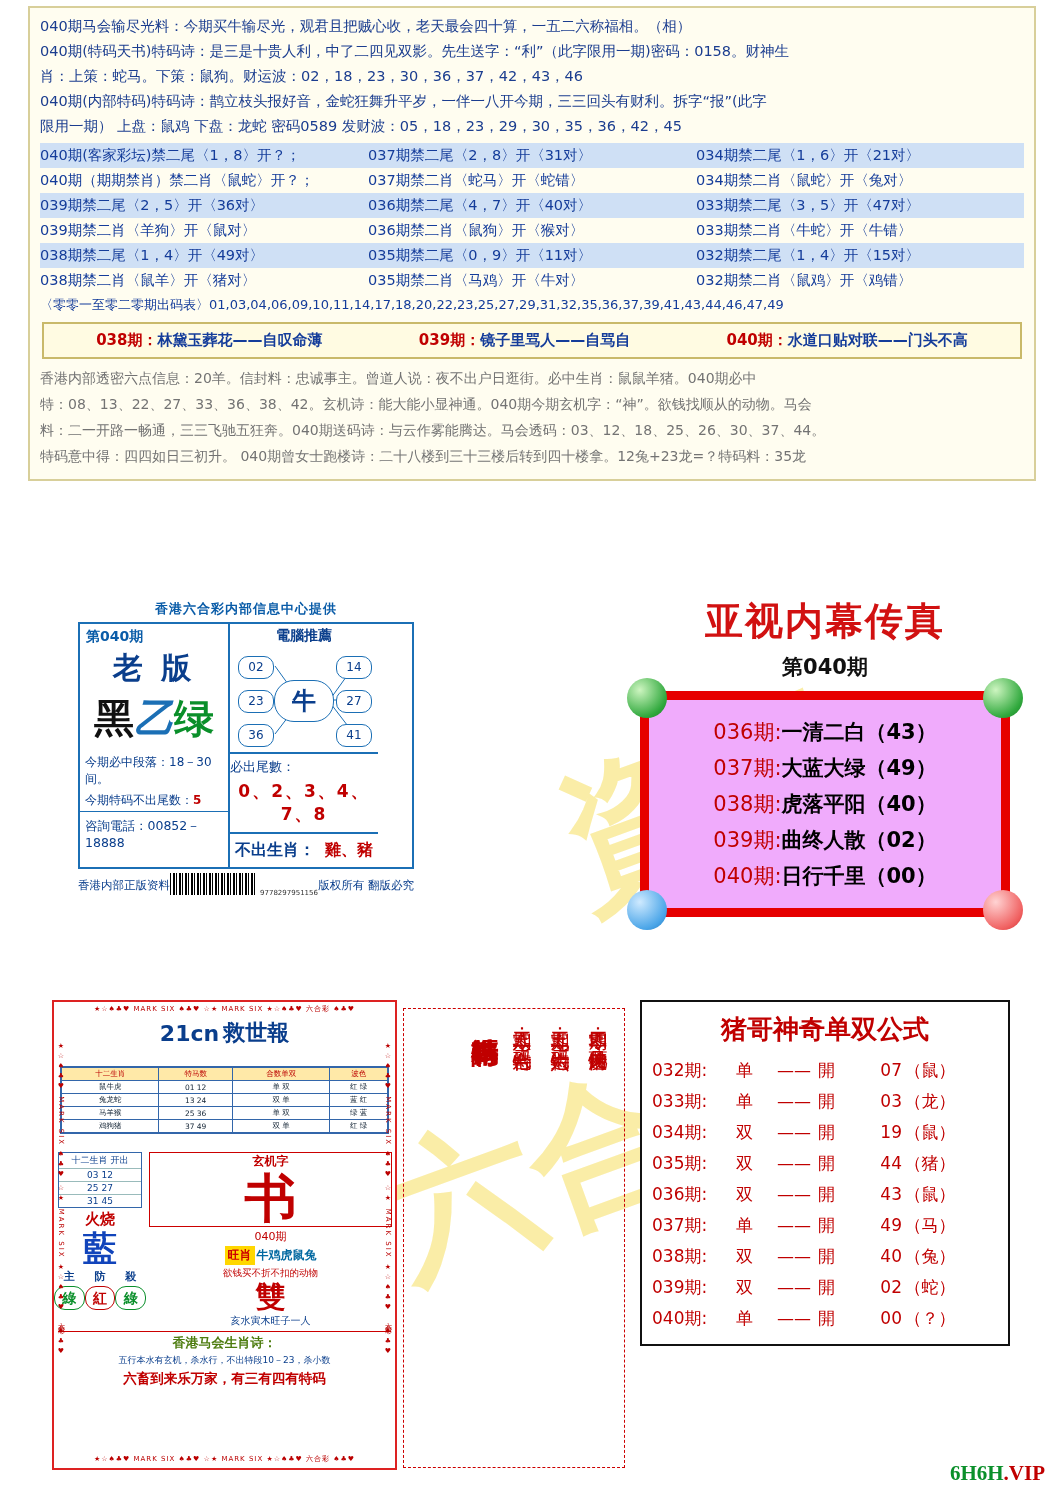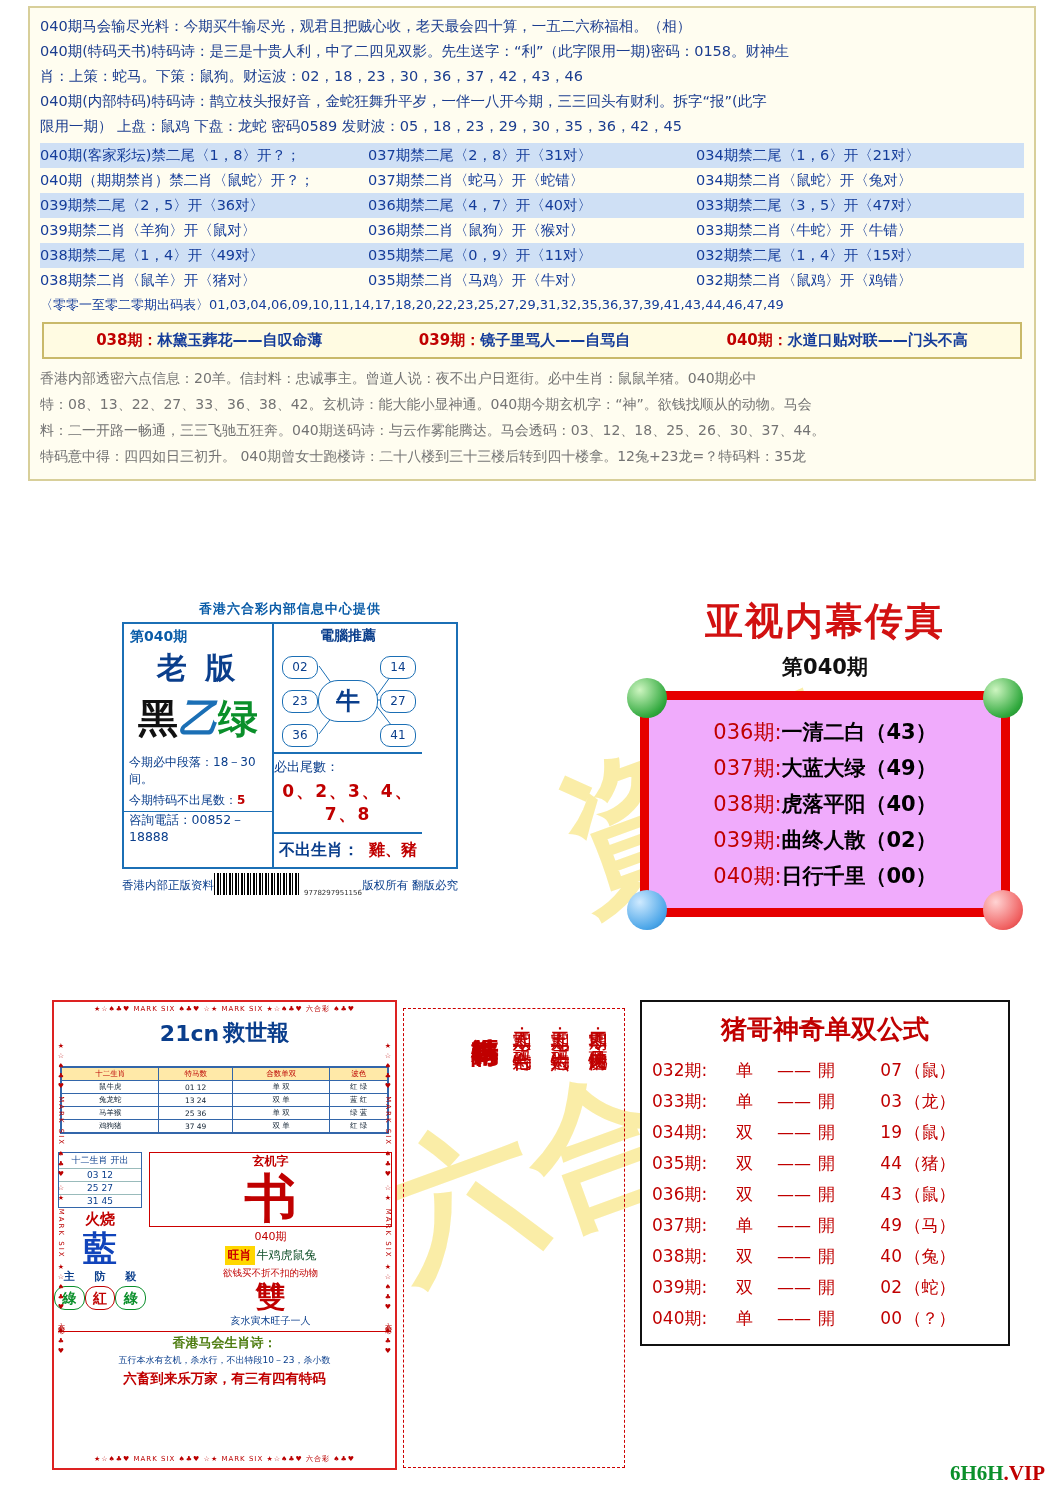--- a/index.html
+++ b/index.html
@@ -32,37 +32,37 @@
   #poem-band{
     margin:8px 2px 6px 2px;border:2px solid #c9b96a;background:#fffbe2;
     padding:7px 4px;display:flex;justify-content:space-around;
     font-size:15px;font-weight:bold;color:#143c9a;white-space:nowrap;
   }
   #poem-band .k{color:#c00000;}
   .botline{font-size:14px;color:#737373;line-height:26px;white-space:nowrap;}
 
   
   #card-laoban{
-    position:absolute;left:78px;top:600px;width:336px;margin-left:44px;
+    position:absolute;left:78px;top:600px;width:336px;
   }
   #card-laoban .hdr{
     text-align:center;font-size:13px;color:#0a5ca8;font-weight:bold;letter-spacing:1px;
   }
   .lb-body{display:flex;border:2px solid #1b6fb5;margin-top:4px;background:#fff;}
   .lb-left{width:148px;border-right:2px solid #1b6fb5;}
   .lb-right{width:148px;}
   .lb-qi{font-size:14px;color:#0a5ca8;font-weight:bold;padding:4px 0 0 6px;}
   .lb-title{text-align:center;font-size:30px;font-weight:bold;color:#0a3e8c;margin:2px 0 0 0;letter-spacing:4px;}
   .lb-big{text-align:center;font-size:40px;font-weight:bold;margin:2px 0 6px 0;}
   .lb-big .c1{color:#111;}
   .lb-big .c2{color:#1b6fb5;font-style:italic;}
   .lb-big .c3{color:#0a8f2a;}
   .lb-sm{font-size:12px;color:#0a3e8c;padding:2px 5px;line-height:17px;}
   .lb-sm .n{color:#c00000;font-weight:bold;}
-  .lb-tel{font-size:12.5px;color:#0a3e8c;padding:0 5px 6px 5px;border-top:1px solid #1b6fb5;}
+  .lb-tel{font-size:12.5px;color:#0a3e8c;padding:6px 5px 6px 5px;border-top:1px solid #1b6fb5;}
   .rec-t{text-align:center;font-size:14px;font-weight:bold;color:#0a3e8c;padding:3px 0;}
   .rec-box{position:relative;height:104px;}
   .num-o{
     position:absolute;width:34px;height:21px;border:1px solid #1b6fb5;border-radius:10px;
     font-size:12px;text-align:center;line-height:21px;color:#0a3e8c;background:#fff;
   }
   .rec-center{
     position:absolute;left:44px;top:32px;width:58px;height:40px;border:1px solid #1b6fb5;
     border-radius:20px;text-align:center;line-height:40px;font-size:24px;font-weight:bold;color:#0a3e8c;background:#fff;
   }
@@ -378,21 +378,21 @@
       </div>
     </div>
     <div class="mid-r">
       <div class="xuan">
         <div class="t">玄机字</div>
         <div class="big">书</div>
       </div>
       <div class="qi040">040期</div>
       <div class="wang">
         <span class="y">旺肖</span>
-        <span style="color:#14532d;font-weight:normal;">牛鸡虎鼠兔</span>
+        <span style="color:#0369a1;font-weight:bold;">牛鸡虎鼠兔</span>
       </div>
       <div class="wantxt">欲钱买不折不扣的动物</div>
       <div class="shuang">雙</div>
       <div class="hszx">亥水寅木旺子一人</div>
     </div>
   </div>
 
   <div class="p-foot">
     <div class="t">香港马会生肖诗：</div>
     <div class="s">五行本水有玄机，杀水行，不出特段10－23，杀小数</div>

